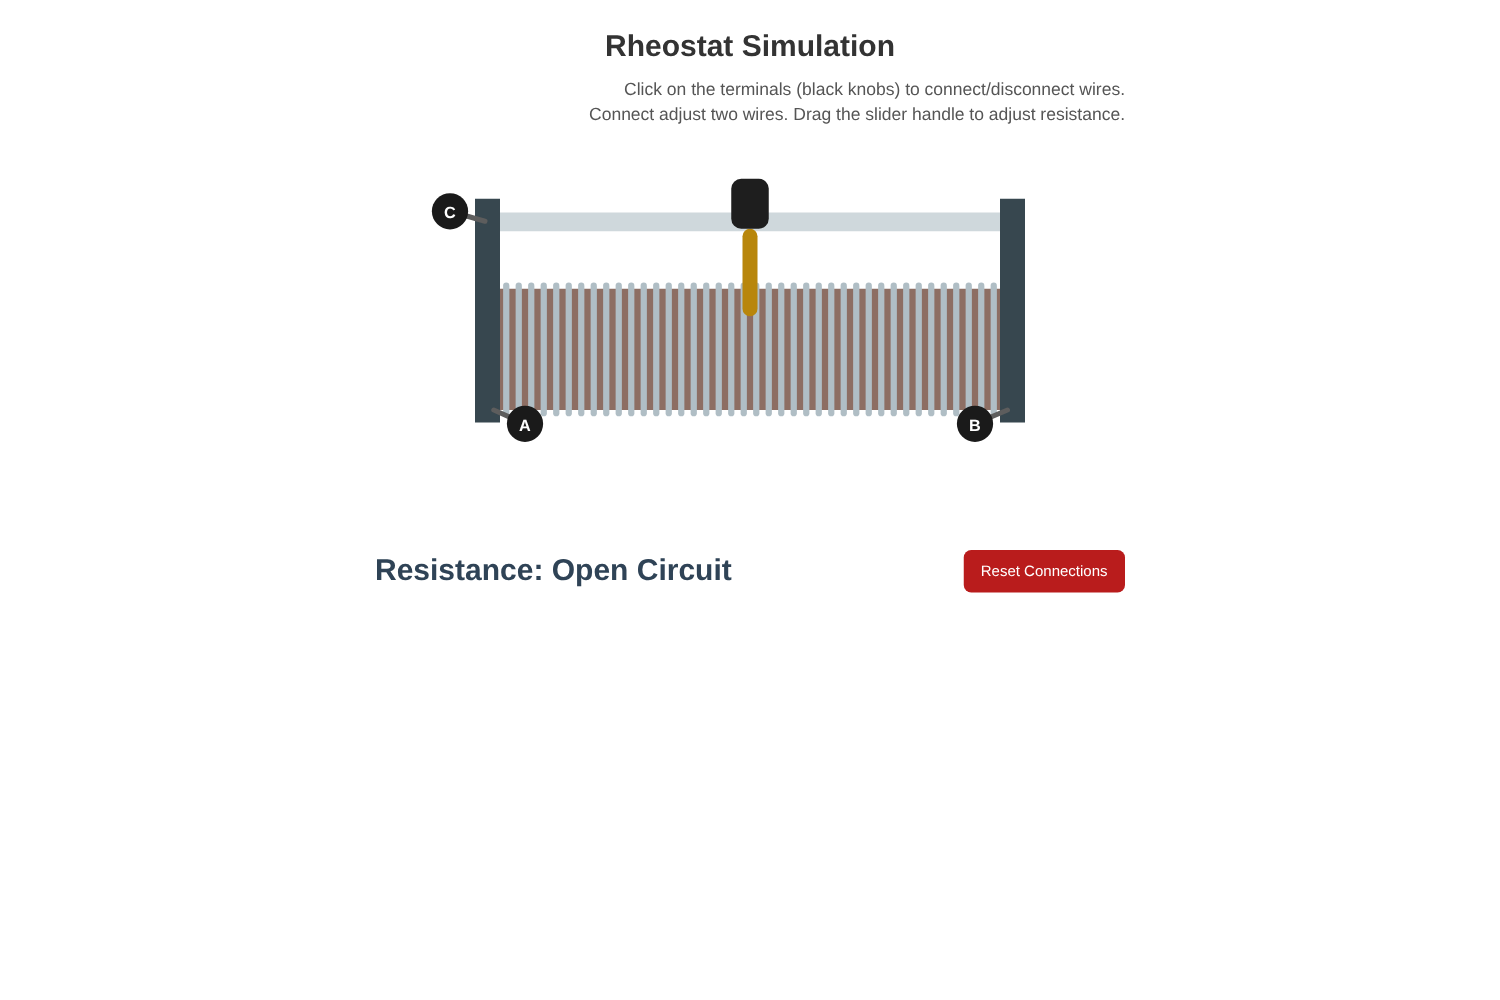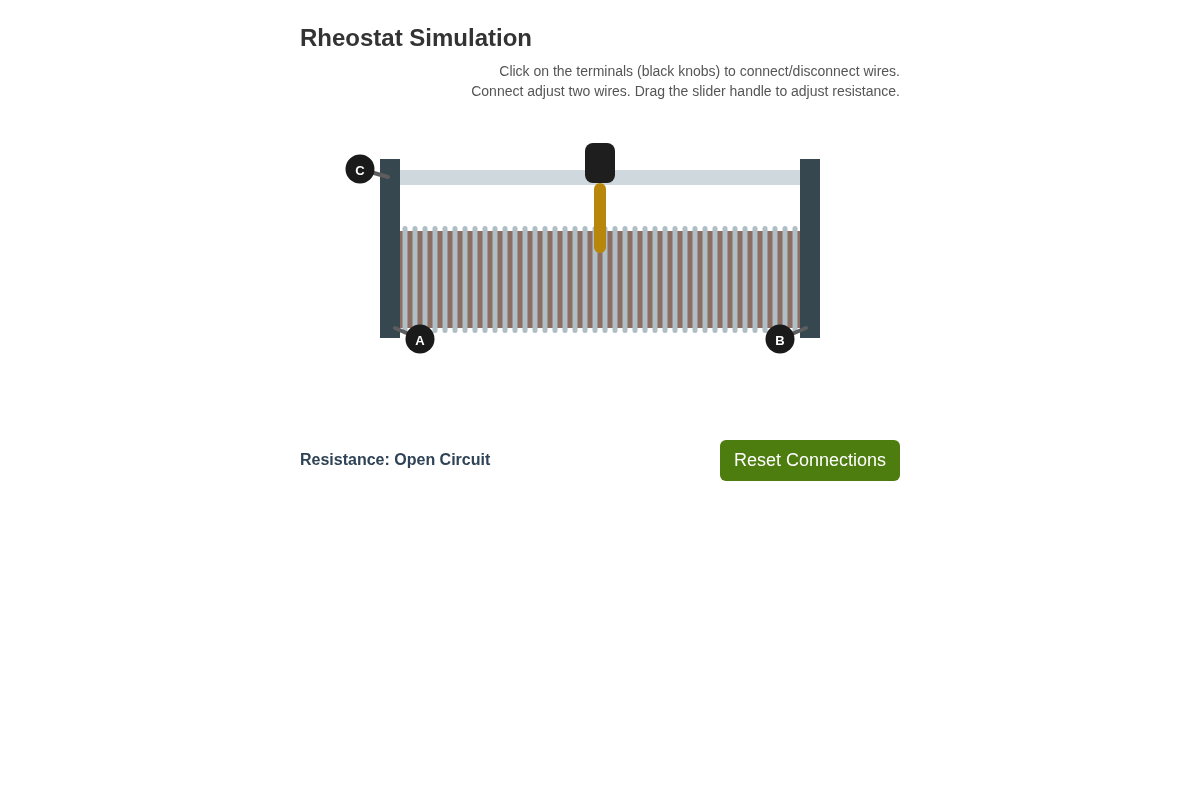--- a/index.html
+++ b/index.html
@@ -17,21 +17,21 @@
     width: 600px;
     margin: 0 auto;
     padding-top: 24px;
   }
   h1.page-title {
     margin: 0 0 8px 0;
     font-size: 24px;
     line-height: 1.2;
     font-weight: bold;
     color: #333333;
-    text-align: left;
+    text-align: center;
   }
   .instructions {
     margin: 0;
     font-size: 14px;
     line-height: 20px;
     color: #555555;
     text-align: right;
   }
   svg.rheostat {
     display: block;
@@ -46,31 +46,31 @@
     pointer-events: none;
     user-select: none;
   }
   .controls-row {
     margin-top: 60px;
     display: flex;
     justify-content: space-between;
     align-items: center;
   }
   .resistance-label {
-    font-size: 16px;
+    font-size: 24px;
     font-weight: bold;
     color: #2F4356;
   }
   .reset-btn {
-    background: #4d7c0f;
+    background: #b91c1c;
     color: #ffffff;
     border: none;
     border-radius: 6px;
     font-family: "Liberation Sans", sans-serif;
-    font-size: 18px;
+    font-size: 12px;
     padding: 10px 14px;
     cursor: pointer;
   }
 </style>
 </head>
 <body>
 
 <div class="app">
 
   <h1 class="page-title">Rheostat Simulation</h1>

